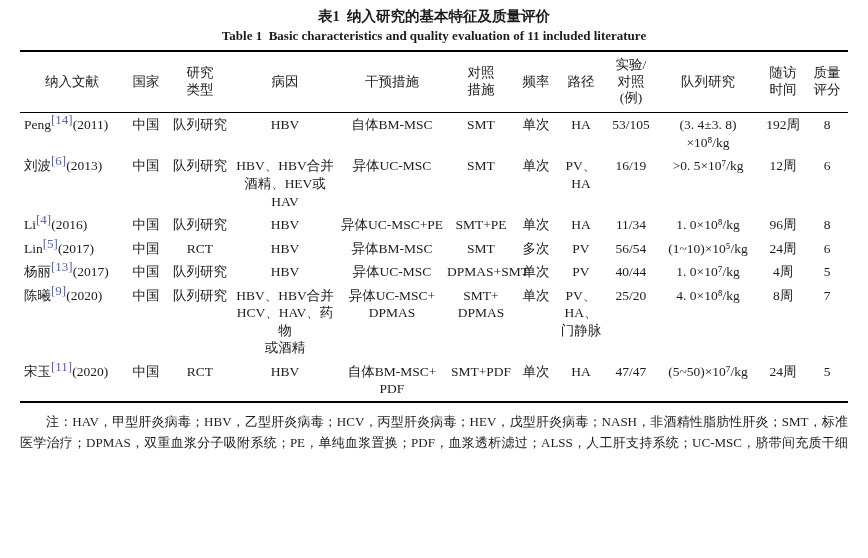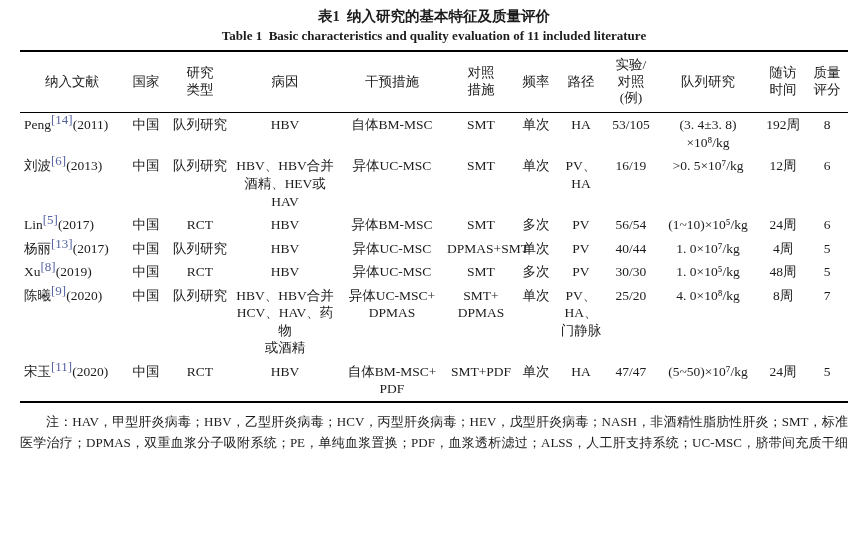--- a/index.html
+++ b/index.html
@@ -143,20 +143,34 @@
           <td>异体UC-MSC</td>
           <td>SMT</td>
           <td>单次</td>
           <td>PV、HA</td>
           <td>16/19</td>
           <td>&gt;0. 5×10⁷/kg</td>
           <td>12周</td>
           <td>6</td>
         </tr>
         <tr>
+          <td class="study-cell"><span>Li</span><sup class="ref">[4]</sup><span>(2016)</span></td>
+          <td>中国</td>
+          <td>队列研究</td>
+          <td>HBV</td>
+          <td>异体UC-MSC+PE</td>
+          <td>SMT+PE</td>
+          <td>单次</td>
+          <td>HA</td>
+          <td>11/34</td>
+          <td>1. 0×10⁸/kg</td>
+          <td>96周</td>
+          <td>8</td>
+        </tr>
+        <tr>
           <td class="study-cell"><span>Lin</span><sup class="ref">[5]</sup><span>(2017)</span></td>
           <td>中国</td>
           <td>RCT</td>
           <td>HBV</td>
           <td>异体BM-MSC</td>
           <td>SMT</td>
           <td>多次</td>
           <td>PV</td>
           <td>56/54</td>
           <td>(1~10)×10⁵/kg</td>
@@ -171,34 +185,20 @@
           <td>异体UC-MSC</td>
           <td>DPMAS+SMT</td>
           <td>单次</td>
           <td>PV</td>
           <td>40/44</td>
           <td>1. 0×10⁷/kg</td>
           <td>4周</td>
           <td>5</td>
         </tr>
         <tr>
-          <td class="study-cell"><span>Xu</span><sup class="ref">[8]</sup><span>(2019)</span></td>
-          <td>中国</td>
-          <td>RCT</td>
-          <td>HBV</td>
-          <td>异体UC-MSC</td>
-          <td>SMT</td>
-          <td>多次</td>
-          <td>PV</td>
-          <td>30/30</td>
-          <td>1. 0×10⁵/kg</td>
-          <td>48周</td>
-          <td>5</td>
-        </tr>
-        <tr>
           <td class="study-cell"><span>陈曦</span><sup class="ref">[9]</sup><span>(2020)</span></td>
           <td>中国</td>
           <td>队列研究</td>
           <td>HBV、HBV合并
 HCV、HAV、药物
 或酒精</td>
           <td>异体UC-MSC+
 DPMAS</td>
           <td>SMT+
 DPMAS</td>

